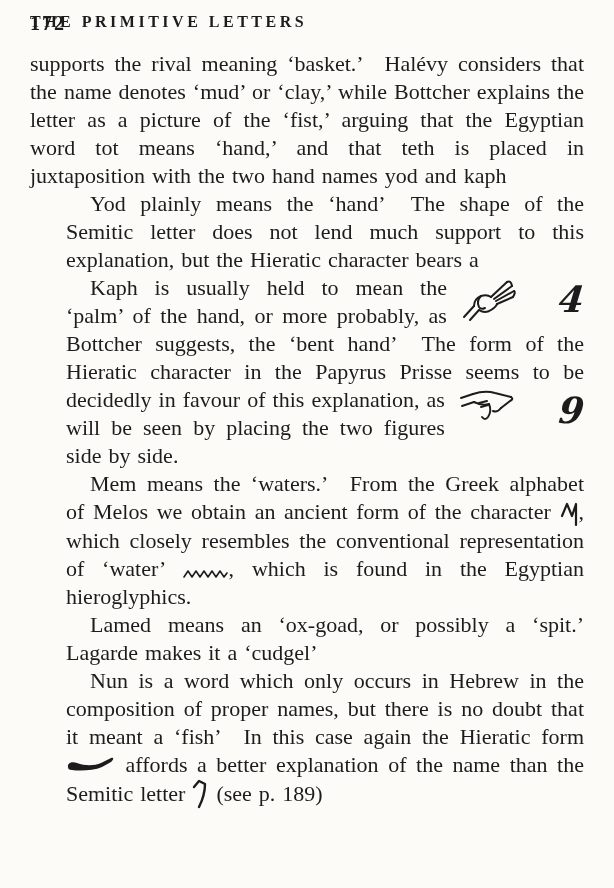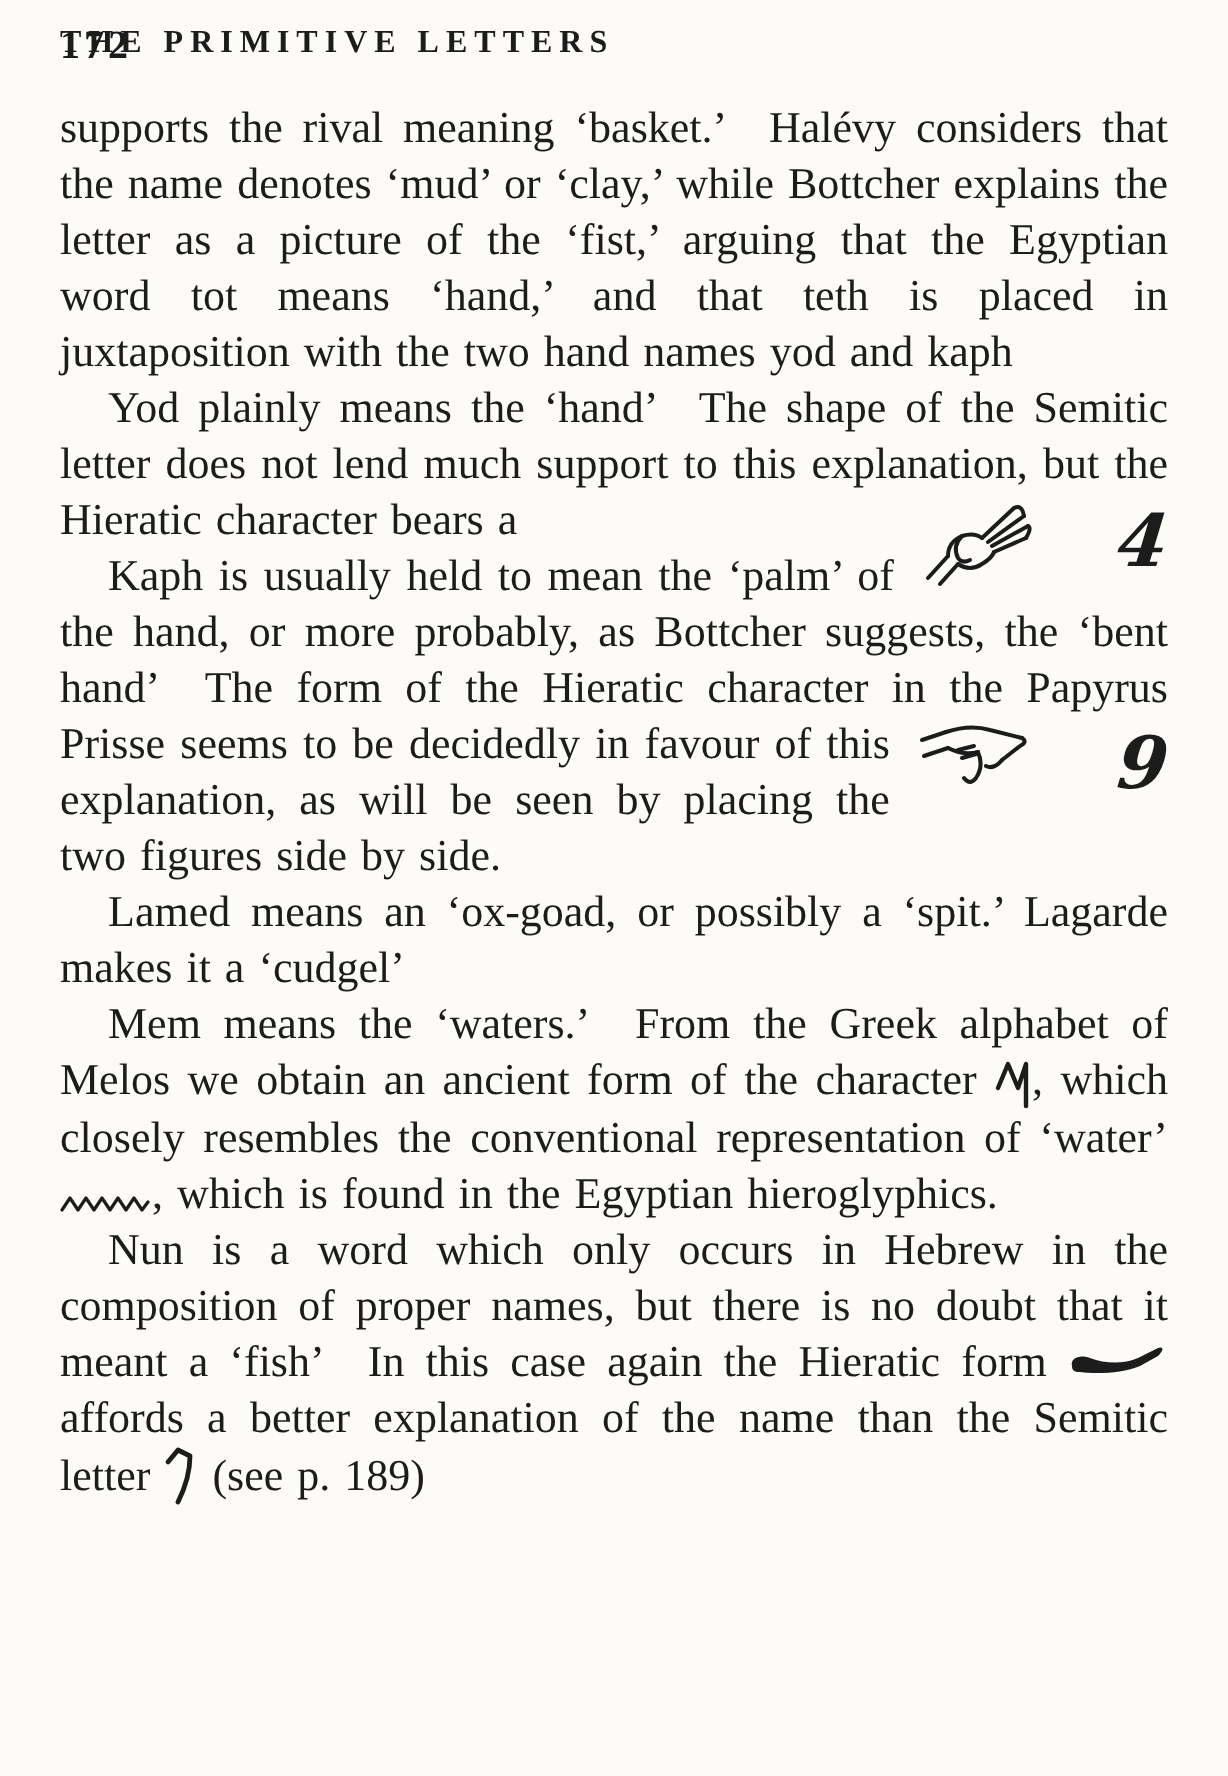--- a/index.html
+++ b/index.html
@@ -43,21 +43,21 @@
     letter-spacing: 3.5px;
   }
   
   .body-text p {
     margin: 0;
     font-size: 22px;
     line-height: 28px;
     text-align: justify;
     word-spacing: 1.5px;
   }
-  .body-text p.indented { text-indent: 24px; }
+  .body-text p.indented { text-indent: 24px; margin-left: 36px; }
   .italic { }
   
   .figure-pair {
     float: right;
     display: flex;
     align-items: center;
     gap: 18px;
     margin: 2px 0 2px 14px;
   }
   .hieratic-char {
@@ -130,29 +130,29 @@
               <path d="M30 16 Q33 23 29 29 Q26 33 23 29"></path>
               <path d="M20 15 L28 13"></path>
               <path d="M22 19 L29 17"></path>
             </g>
           </svg>
           <span class="hieratic-char">9</span>
         </span><span>of this explanation, as will be seen by placing the two figures side by side.</span>
     </p>
 
     <p class="indented">
-      <span class="italic">Lamed</span><span> means an ‘ox-goad, or possibly a ‘spit.’ Lagarde makes it a ‘cudgel’</span>
-    </p>
-
-    <p class="indented">
       <span class="italic">Mem</span><span> means the ‘waters.’  From the Greek alphabet of Melos we obtain an ancient form of the character </span><svg class="inline-glyph glyph-mem-archaic" width="19" height="28" viewBox="0 0 19 28">
           <polyline class="stroke" stroke-width="2.2" points="2,17 7,5 12,17 16,5 16,26"></polyline>
         </svg><span>, which closely resembles the conventional representation of ‘water’ </span><svg class="inline-glyph" width="46" height="13" viewBox="0 0 46 13">
           <polyline class="stroke" stroke-width="1.6" points="1,10 5,4 9,10 13,4 17,10 21,4 25,10 29,4 33,10 37,4 41,10 44,6"></polyline>
         </svg><span>, which is found in the Egyptian hieroglyphics.</span>
+    </p>
+
+    <p class="indented">
+      <span class="italic">Lamed</span><span> means an ‘ox-goad, or possibly a ‘spit.’ Lagarde makes it a ‘cudgel’</span>
     </p>
 
     <p class="indented">
       <span class="italic">Nun</span><span> is a word which only occurs in Hebrew in the composition of proper names, but there is no doubt that it meant a ‘fish’  In this case again the Hieratic form </span><svg class="inline-glyph glyph-nun-hieratic" width="50" height="18" viewBox="0 0 50 18">
           <path d="M2 10 C1 6 6 4 11 6 C19 9 28 9 35 6 L45 1 C48 0 48 2 45 5 L36 10 C27 14 13 14 6 13 C3 13 2 12 2 10 Z" fill="#1c1c1c" stroke="none"></path>
         </svg><span> affords a better explanation of the name than the Semitic letter </span><svg class="inline-glyph glyph-nun-semitic" width="17" height="31" viewBox="0 0 17 31">
           <path class="stroke" stroke-width="2.4" d="M2 8 L7 2 L13 5 Q13 16 7 28"></path>
         </svg><span> (see p. 189)</span>
     </p>
 

